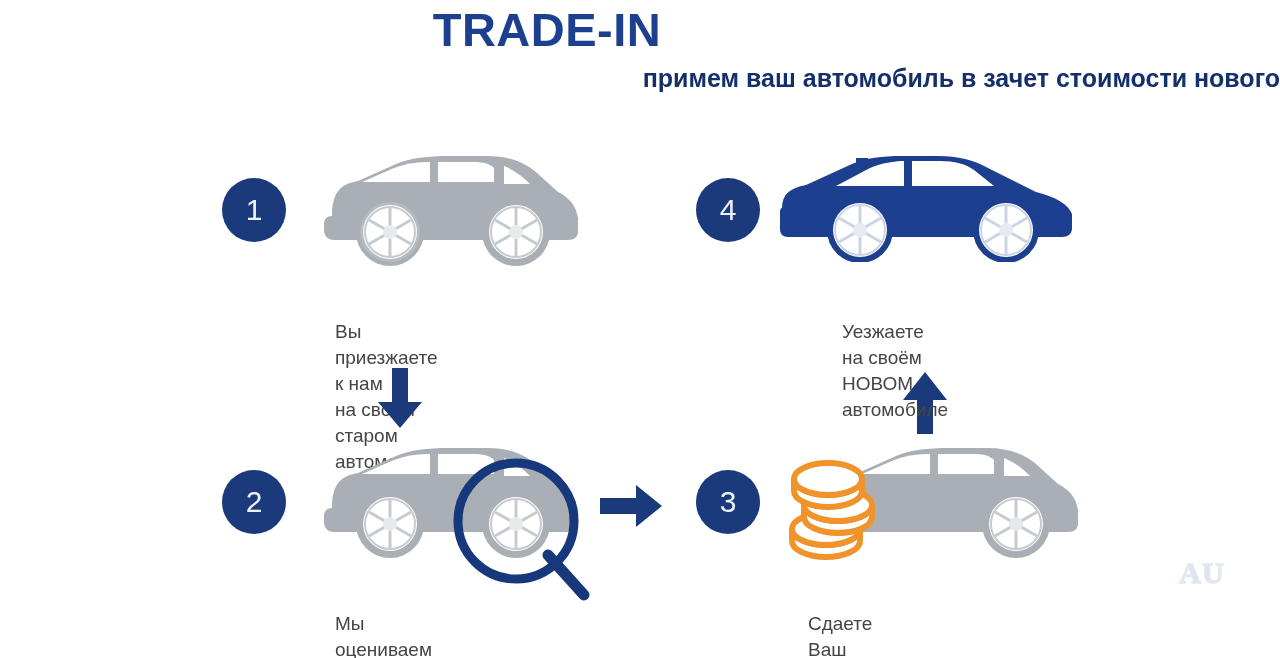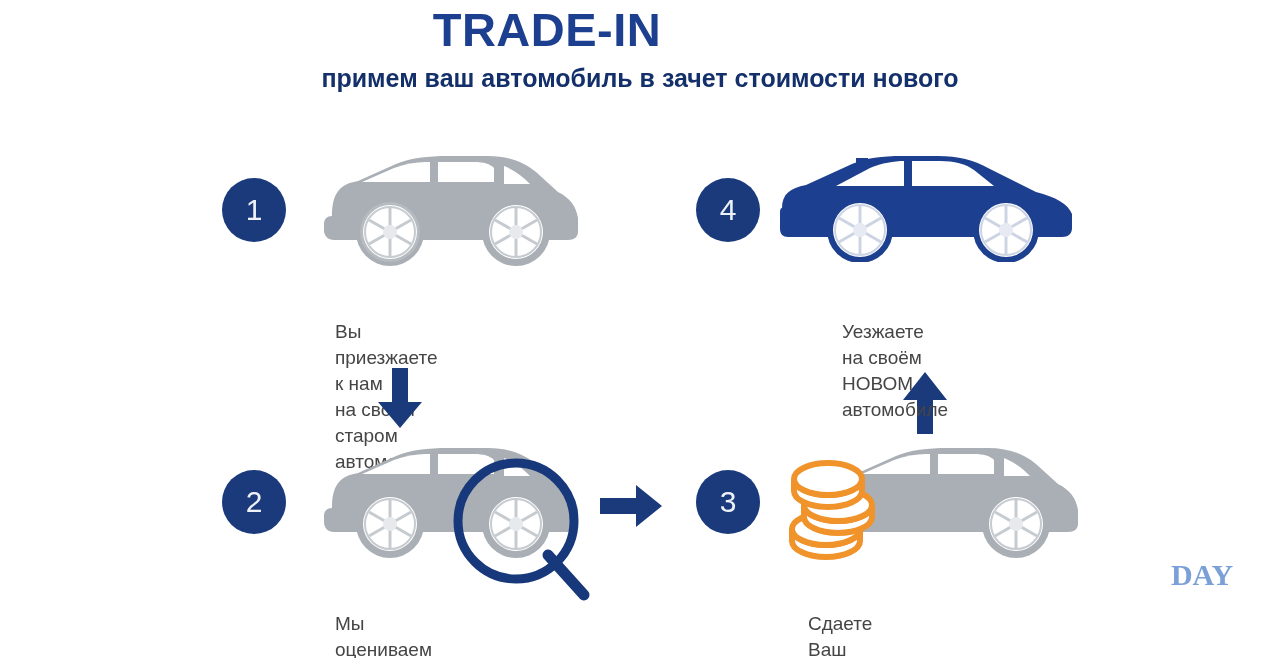--- a/index.html
+++ b/index.html
@@ -33,21 +33,21 @@
     font-weight: bold;
     letter-spacing: 0.5px;
     color: #1c3f8f;
     font-family: "Liberation Sans", sans-serif;
   }
   .subtitle {
     position: absolute;
     left: 0;
     top: 64px;
     width: 1280px;
-    text-align: center;
+    text-align: right;
     font-size: 25px;
     font-weight: bold;
     color: #14306b;
     font-family: "Liberation Sans", sans-serif;
   }
 
   
   .step {
     position: absolute;
   }
@@ -344,16 +344,16 @@
         <circle cx="228" cy="80" r="7" fill="#e7eaf2"></circle>
       </g>
     </svg>
 
     <div class="caption" style="left:842px; top:280px;">Уезжаете
 на своём НОВОМ
 автомобиле</div>
   </div>
 
   <div class="watermark">
-    <span class="wm-day">DAY</span>
+    <span class="wm-row wm-au">AU</span>
   </div>
 
 </div>
 
 </body></html>

